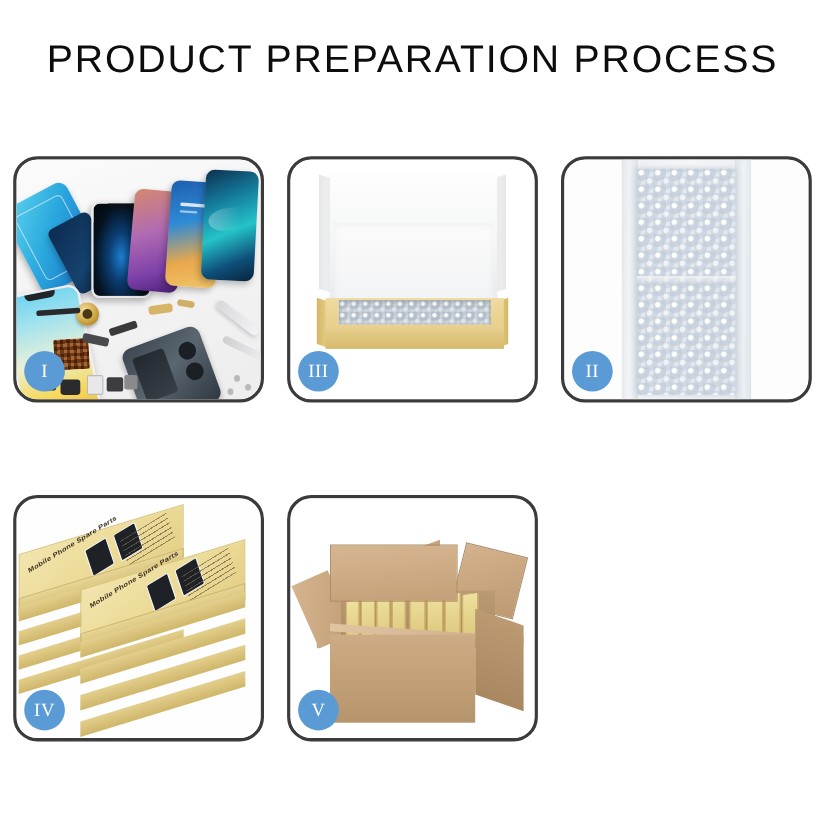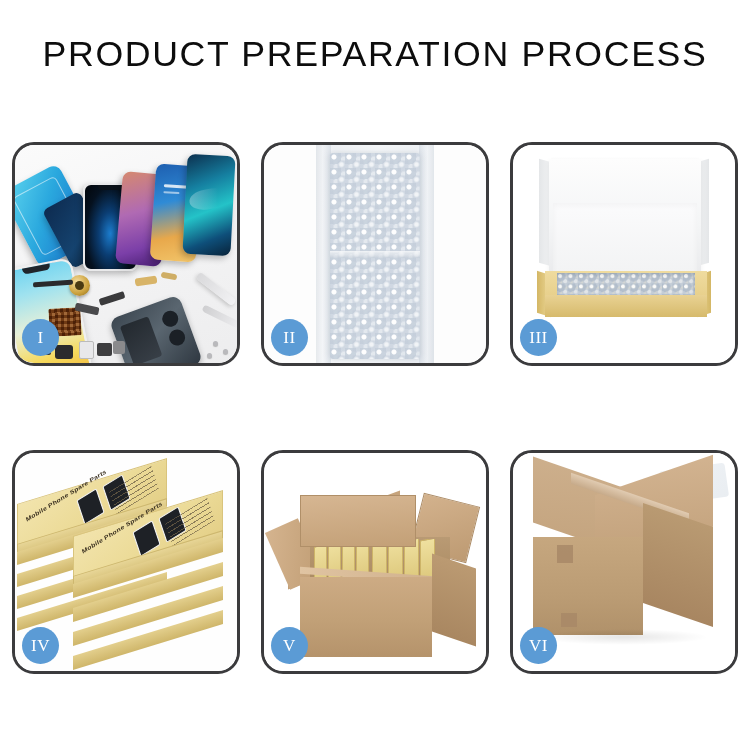--- a/index.html
+++ b/index.html
@@ -327,45 +327,45 @@
         <div class="tool"></div>
         <div class="tool2"></div>
         <div class="screw" style="left:198px;top:196px;"></div>
         <div class="screw" style="left:208px;top:204px;"></div>
         <div class="screw" style="left:192px;top:208px;"></div>
       </div>
       <div class="badge">I</div>
     </div>
 
     <div class="panel">
-      <div class="panel-art p2">
-        <div class="bw-bag">
-          <div class="bw-edgeL"></div>
-          <div class="bw-edgeR"></div>
-          <div class="bw-inner"></div>
-          <div class="bw-seam"></div>
-        </div>
-      </div>
-      <div class="badge">II</div>
-    </div>
-
-    <div class="panel">
       <div class="panel-art p3">
         <div class="b3-lid-flapL"></div>
         <div class="b3-lid-flapR"></div>
         <div class="b3-lid-top"></div>
         <div class="b3-lid"></div>
         <div class="b3-foam"></div>
         <div class="b3-base-lip"></div>
         <div class="b3-base-lipR"></div>
         <div class="b3-base"></div>
         <div class="b3-bubble"></div>
         <div class="b3-base-front"></div>
       </div>
       <div class="badge">III</div>
+    </div>
+
+    <div class="panel">
+      <div class="panel-art p2">
+        <div class="bw-bag">
+          <div class="bw-edgeL"></div>
+          <div class="bw-edgeR"></div>
+          <div class="bw-inner"></div>
+          <div class="bw-seam"></div>
+        </div>
+      </div>
+      <div class="badge">II</div>
     </div>
 
     <div class="panel">
       <div class="panel-art p4">
 
         <div class="box4" style="left:2px;top:28px;">
           <div class="top">
             <div class="lbl">Mobile Phone Spare Parts</div>
             <div class="scr" style="left:62px;top:10px;width:19px;height:26px;transform:rotate(-17deg);"></div>
             <div class="scr" style="left:88px;top:4px;width:19px;height:26px;transform:rotate(-17deg);"></div>
@@ -412,29 +412,15 @@
           <div class="g-row" style="left:106px;top:0px;width:15px;height:42px;transform:skewY(-10deg);"></div>
         </div>
         <div class="c5-flapTop"></div>
         <div class="c5-rim"></div>
         <div class="c5-rightside"></div>
         <div class="c5-front"></div>
       </div>
       <div class="badge">V</div>
     </div>
 
-    <div class="panel">
-      <div class="panel-art p6">
-        <div class="c6-wrap"></div>
-        <div class="c6-top"></div>
-        <div class="c6-top2"></div>
-        <div class="c6-tape-real"></div>
-        <div class="c6-side"></div>
-        <div class="c6-front"></div>
-        <div class="c6-taperef" style="left:44px;top:92px;"></div>
-        <div class="c6-taperef" style="left:48px;top:160px;height:14px;"></div>
-        <div class="c6-shadow"></div>
-      </div>
-      <div class="badge">VI</div>
-    </div>
 
   </div>
 </div>
 
 </body></html>

